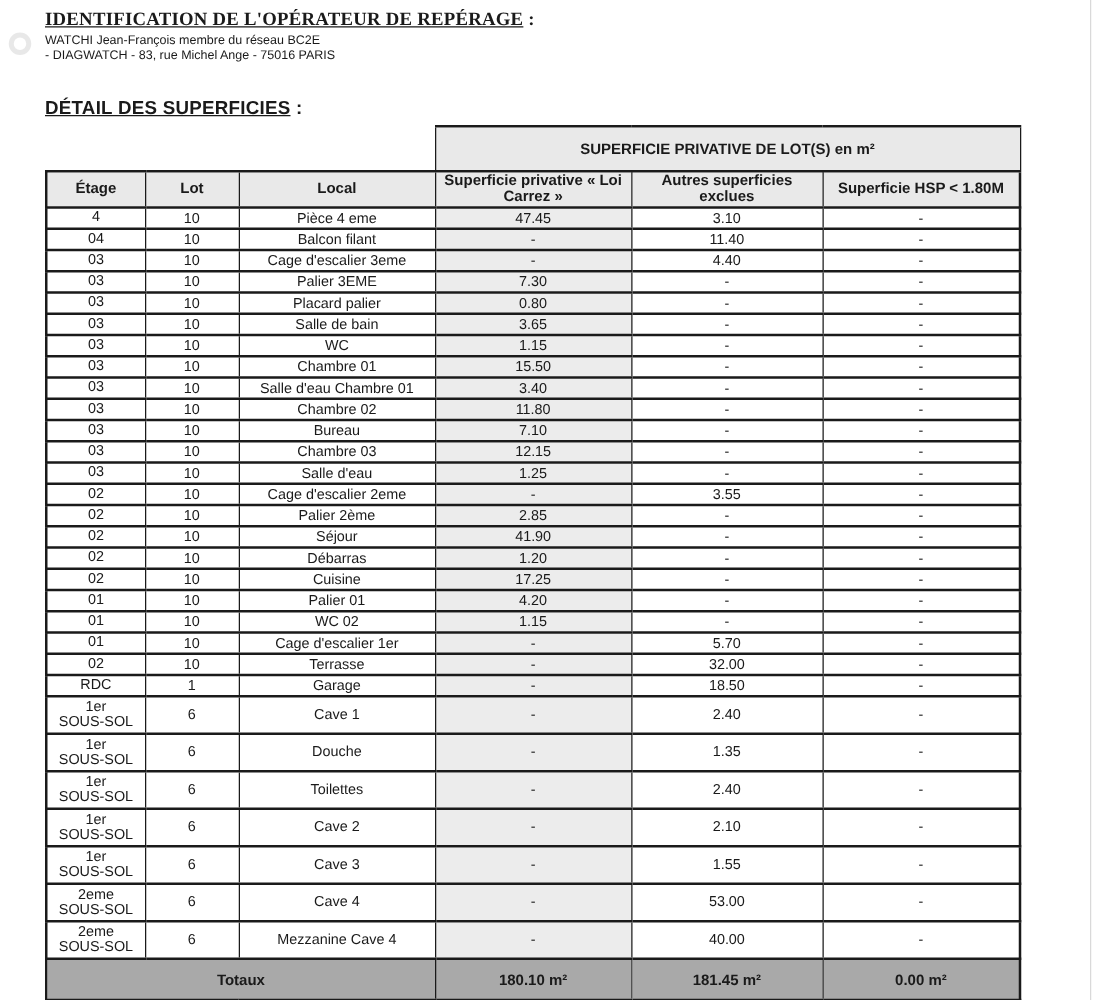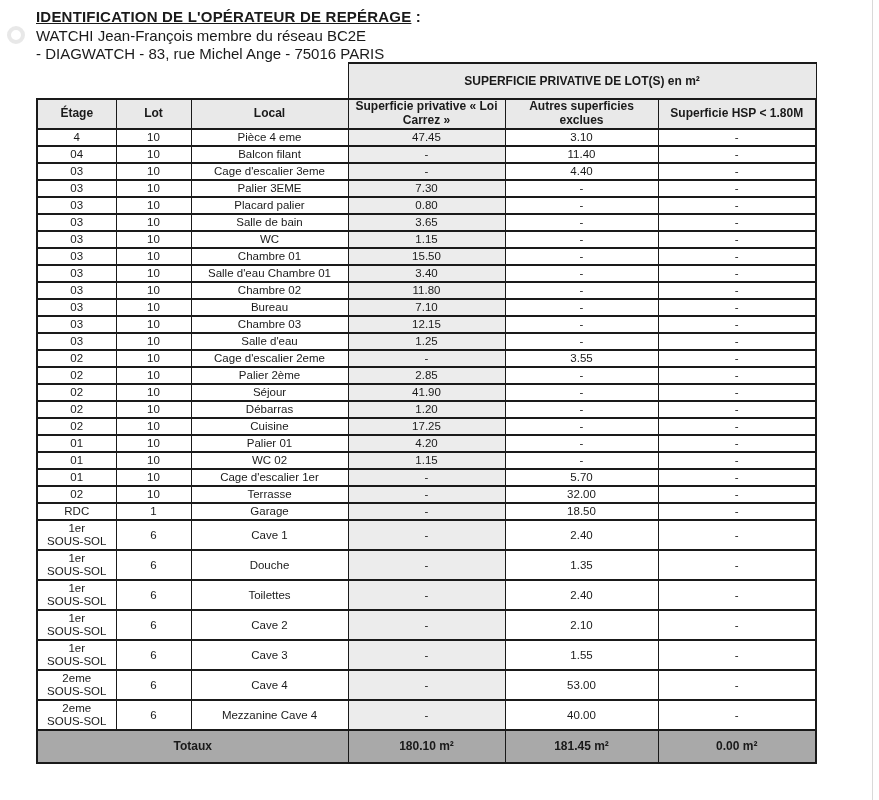--- a/index.html
+++ b/index.html
@@ -30,23 +30,24 @@
     width: 18px; height: 18px;
     border-radius: 50%;
     border: 4px solid #e0e0e0;
     opacity: 0.75;
   }
   .content { padding: 8px 0 0 36px; }
   .doc-title {
     font-size: 15px; font-weight: bold;
     margin: 0 0 2px 0;
     letter-spacing: 0.2px;
+    font-family: Liberation Serif, serif;
   }
   .doc-title .u { text-decoration: underline; }
-  .op-line { font-size: 15px; line-height: 1.18; }
+  .op-line { font-size: 10px; line-height: 1.18; }
   .section-title {
     font-size: 15px; font-weight: bold;
     margin: 27px 0 5px 0;
     letter-spacing: 0.2px;
   }
   .section-title .u { text-decoration: underline; }
 
   table.superficies {
     border-collapse: collapse;
     table-layout: fixed;
@@ -107,20 +108,21 @@
 
 <div class="page-edge"></div>
 <div class="stamp"></div>
 
 <div class="content">
 
   <div class="doc-title"><span class="u">IDENTIFICATION DE L'OPÉRATEUR DE REPÉRAGE</span><span> :</span></div>
   <div class="op-line">WATCHI Jean-François membre du réseau BC2E</div>
   <div class="op-line">- DIAGWATCH - 83, rue Michel Ange - 75016 PARIS</div>
 
+  <div class="section-title"><span class="u">DÉTAIL DES SUPERFICIES</span><span> :</span></div>
 
   <table class="superficies">
     <colgroup>
       <col style="width:79px">
         <col style="width:75px">
         <col style="width:157px">
       <col style="width:157px">
         <col style="width:153px">
         <col style="width:158px">
     </colgroup>

